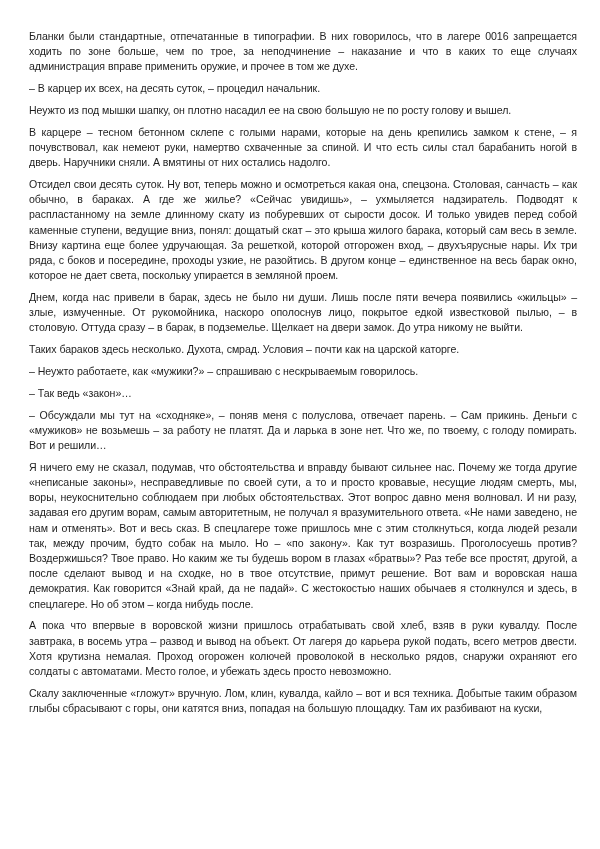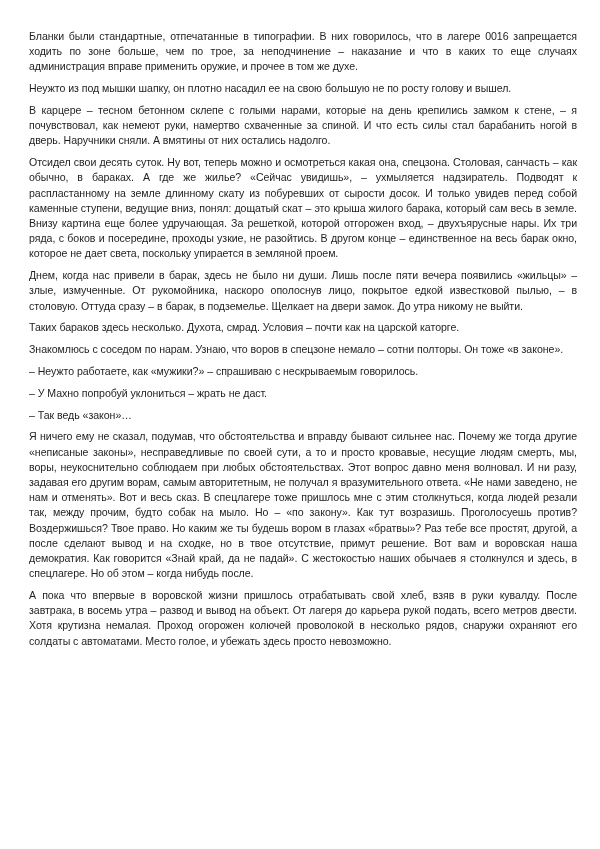--- a/index.html
+++ b/index.html
@@ -18,24 +18,25 @@
     margin: 0 0 6.6px 0;
     text-align: justify;
     letter-spacing: -0.05px;
   }
 </style>
 </head>
 <body>
 
 <div class="page">
   <p class="para">Бланки были стандартные, отпечатанные в типографии. В них говорилось, что в лагере 0016 запрещается ходить по зоне больше, чем по трое, за неподчинение – наказание и что в каких то еще случаях администрация вправе применить оружие, и прочее в том же духе.</p>
+  <p class="para">– В карцер их всех, на десять суток, – процедил начальник.</p>
   <p class="para">Неужто из под мышки шапку, он плотно насадил ее на свою большую не по росту голову и вышел.</p>
   <p class="para">В карцере – тесном бетонном склепе с голыми нарами, которые на день крепились замком к стене, – я почувствовал, как немеют руки, намертво схваченные за спиной. И что есть силы стал барабанить ногой в дверь. Наручники сняли. А вмятины от них остались надолго.</p>
   <p class="para">Отсидел свои десять суток. Ну вот, теперь можно и осмотреться какая она, спецзона. Столовая, санчасть – как обычно, в бараках. А где же жилье? «Сейчас увидишь», – ухмыляется надзиратель. Подводят к распластанному на земле длинному скату из побуревших от сырости досок. И только увидев перед собой каменные ступени, ведущие вниз, понял: дощатый скат – это крыша жилого барака, который сам весь в земле. Внизу картина еще более удручающая. За решеткой, которой отгорожен вход, – двухъярусные нары. Их три ряда, с боков и посередине, проходы узкие, не разойтись. В другом конце – единственное на весь барак окно, которое не дает света, поскольку упирается в земляной проем.</p>
   <p class="para">Днем, когда нас привели в барак, здесь не было ни души. Лишь после пяти вечера появились «жильцы» – злые, измученные. От рукомойника, наскоро ополоснув лицо, покрытое едкой известковой пылью, – в столовую. Оттуда сразу – в барак, в подземелье. Щелкает на двери замок. До утра никому не выйти.</p>
   <p class="para">Таких бараков здесь несколько. Духота, смрад. Условия – почти как на царской каторге.</p>
-  <p class="para">Знакомлюсь с соседом по нарам. Узнаю, что воров в спецзоне немало – сотни полторы. Он тоже «в законе».</p>
   <p class="para">– Неужто работаете, как «мужики?» – спрашиваю с нескрываемым говорилось.</p>
-  <p class="para">– У Махно попробуй уклониться – жрать не даст.</p>
   <p class="para">– Так ведь «закон»…</p>
+  <p class="para">– Обсуждали мы тут на «сходняке», – поняв меня с полуслова, отвечает парень. – Сам прикинь. Деньги с «мужиков» не возьмешь – за работу не платят. Да и ларька в зоне нет. Что же, по твоему, с голоду помирать. Вот и решили…</p>
   <p class="para">Я ничего ему не сказал, подумав, что обстоятельства и вправду бывают сильнее нас. Почему же тогда другие «неписаные законы», несправедливые по своей сути, а то и просто кровавые, несущие людям смерть, мы, воры, неукоснительно соблюдаем при любых обстоятельствах. Этот вопрос давно меня волновал. И ни разу, задавая его другим ворам, самым авторитетным, не получал я вразумительного ответа. «Не нами заведено, не нам и отменять». Вот и весь сказ. В спецлагере тоже пришлось мне с этим столкнуться, когда людей резали так, между прочим, будто собак на мыло. Но – «по закону». Как тут возразишь. Проголосуешь против? Воздержишься? Твое право. Но каким же ты будешь вором в глазах «братвы»? Раз тебе все простят, другой, а после сделают вывод и на сходке, но в твое отсутствие, примут решение. Вот вам и воровская наша демократия. Как говорится «Знай край, да не падай». С жестокостью наших обычаев я столкнулся и здесь, в спецлагере. Но об этом – когда нибудь после.</p>
   <p class="para">А пока что впервые в воровской жизни пришлось отрабатывать свой хлеб, взяв в руки кувалду. После завтрака, в восемь утра – развод и вывод на объект. От лагеря до карьера рукой подать, всего метров двести. Хотя крутизна немалая. Проход огорожен колючей проволокой в несколько рядов, снаружи охраняют его солдаты с автоматами. Место голое, и убежать здесь просто невозможно.</p>
+  <p class="para">Скалу заключенные «гложут» вручную. Лом, клин, кувалда, кайло – вот и вся техника. Добытые таким образом глыбы сбрасывают с горы, они катятся вниз, попадая на большую площадку. Там их разбивают на куски,</p>
 </div>
 
 </body></html>

